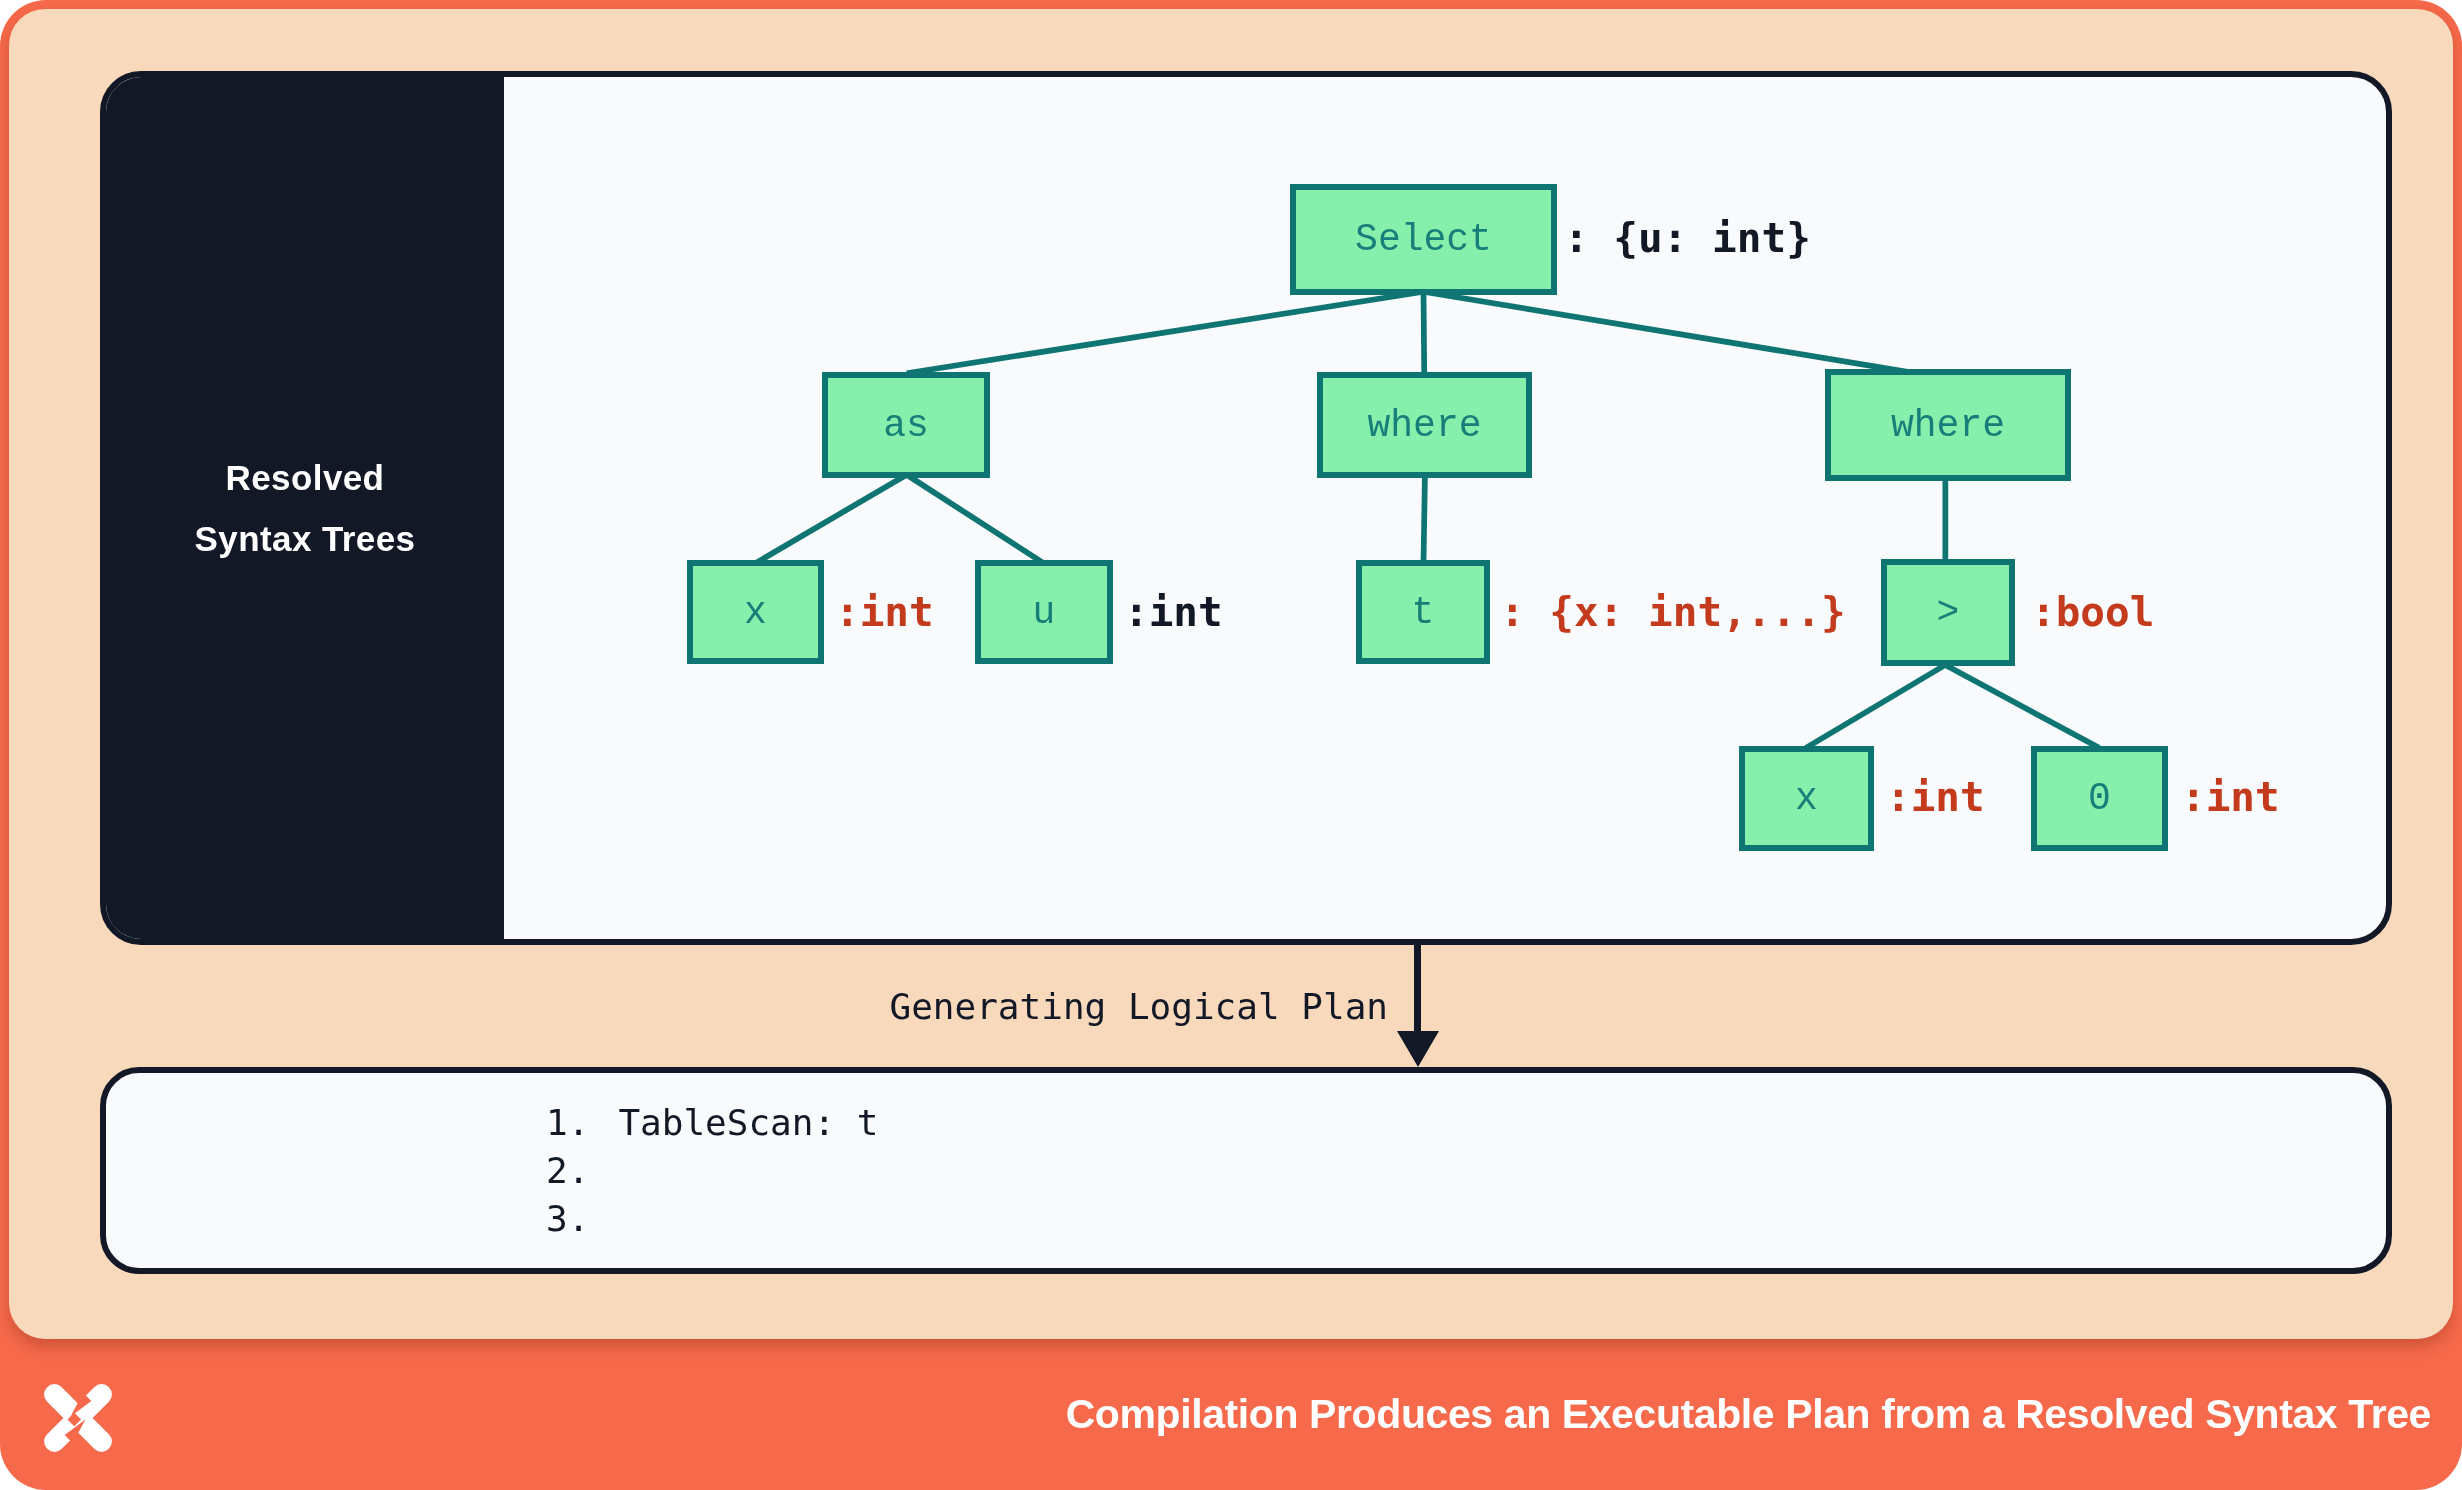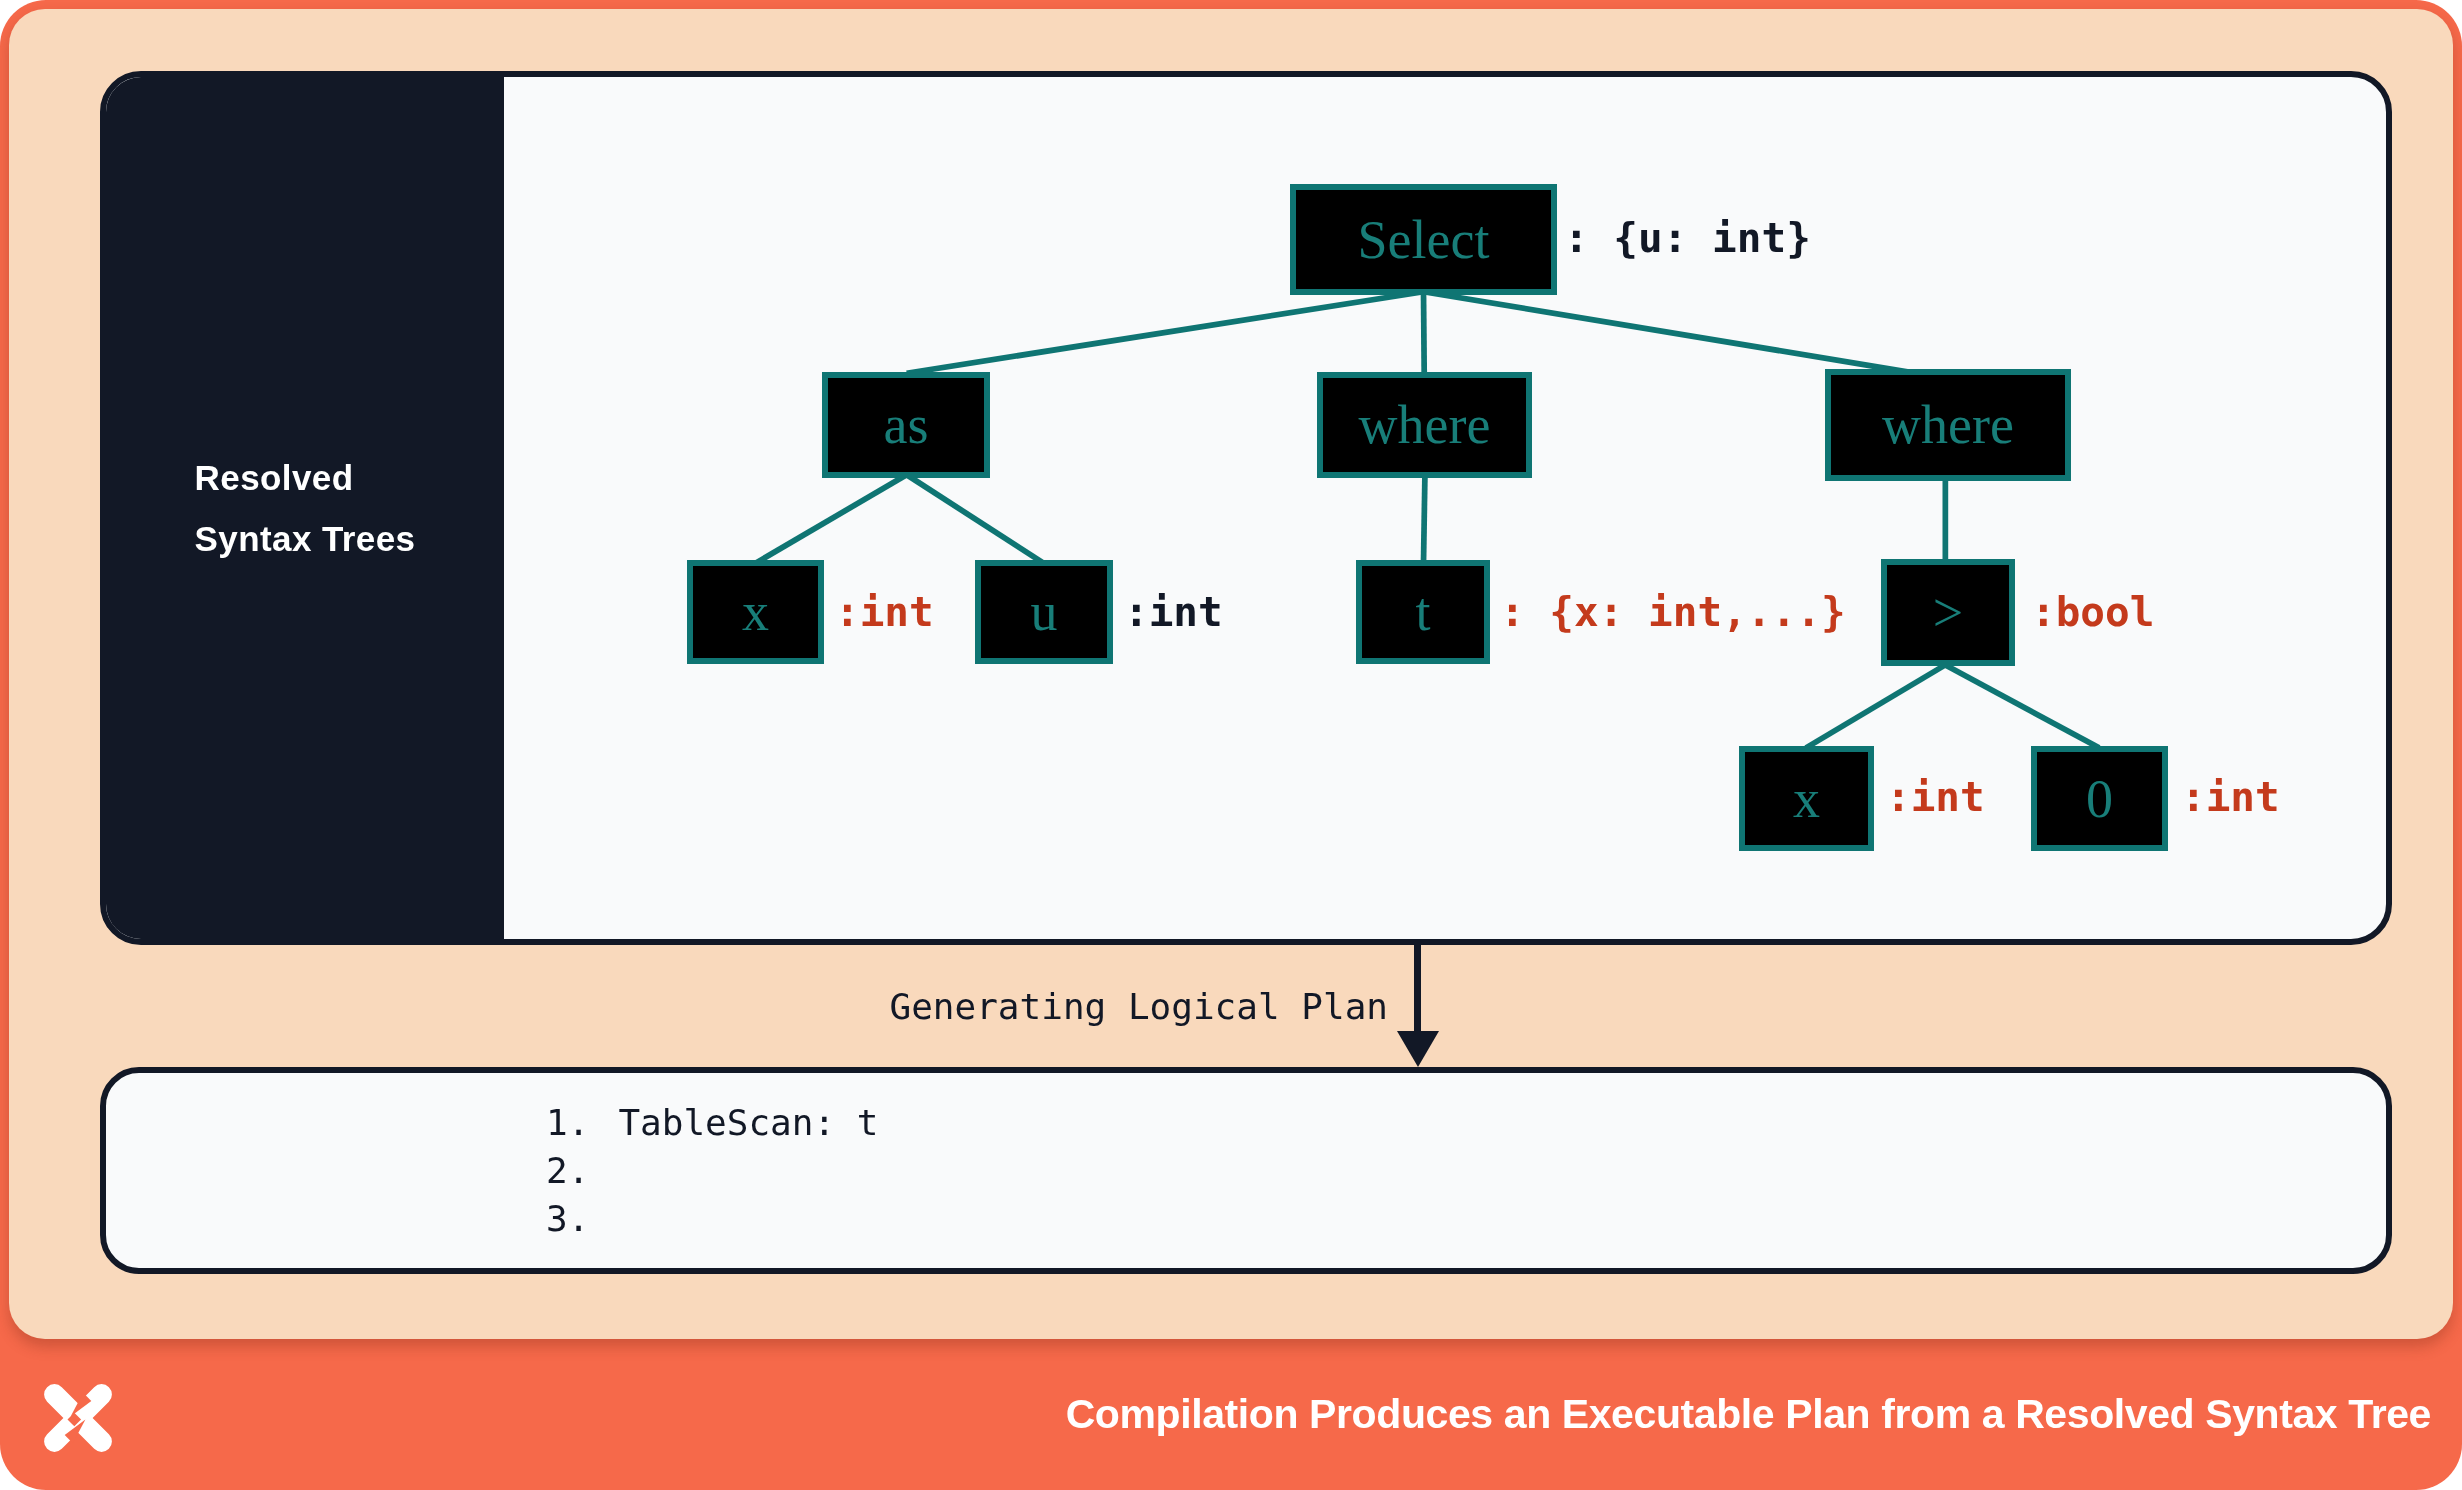--- a/index.html
+++ b/index.html
@@ -6,27 +6,27 @@
   .poster{position:relative;width:2462px;height:1490px;background:#ffffff;overflow:hidden;
           font-family:"Liberation Sans", sans-serif;}
   .frame{position:absolute;inset:0;background:var(--orange);border-radius:46px;}
   .canvas{position:absolute;left:9.3px;top:9.3px;width:2444px;height:1330px;background:var(--peach);
           border-radius:36px;box-shadow:0 7.1px 14.3px rgba(120,40,20,.30);}
   .panel{position:absolute;left:100px;width:2292px;background:var(--offwhite);
          border:6.4px solid var(--navy);box-sizing:border-box;overflow:hidden;}
   .top-panel{top:71px;height:874px;border-radius:41px;}
   .bottom-panel{top:1067px;height:207px;border-radius:39px;}
   .sidebar{position:absolute;left:0;top:0;bottom:0;width:398px;background:var(--navy);
-           display:flex;align-items:center;justify-content:center;}
+           display:flex;align-items:center;justify-content:center;text-align:center;}
   .sidebar-label{color:#ffffff;font-weight:bold;font-size:35px;line-height:61px;letter-spacing:0.4px;}
   .edges{position:absolute;left:0;top:0;width:2279px;height:862px;}
   .edges line{stroke:var(--teal-line);stroke-width:8;}
-  .node{position:absolute;background:#000000;border:6.4px solid var(--teal-line);box-sizing:border-box;
+  .node{position:absolute;background:#86efac;border:6.4px solid var(--teal-line);box-sizing:border-box;
         display:flex;align-items:center;justify-content:center;
-        font-family:Liberation Serif, serif;font-size:54px;color:var(--teal-text);}
+        font-family:Liberation Mono, monospace;font-size:38px;color:var(--teal-text);}
   .ann{position:absolute;height:49px;line-height:49px;
        font-family:"DejaVu Sans Mono", monospace;font-weight:bold;font-size:41px;white-space:nowrap;}
   .ann-dark{color:var(--navy);}
   .ann-red{color:var(--red);}
   .transition-label{position:absolute;left:715px;top:985px;width:673px;height:44px;line-height:44px;
        text-align:right;font-family:"DejaVu Sans Mono", monospace;font-size:36px;color:var(--navy);}
   .arrow-line{position:absolute;left:1414px;top:945px;width:7.1px;height:89px;background:var(--navy);}
   .arrow-head{position:absolute;left:1397px;top:1031px;width:0;height:0;
        border-left:21px solid transparent;border-right:21px solid transparent;
        border-top:36px solid var(--navy);}

